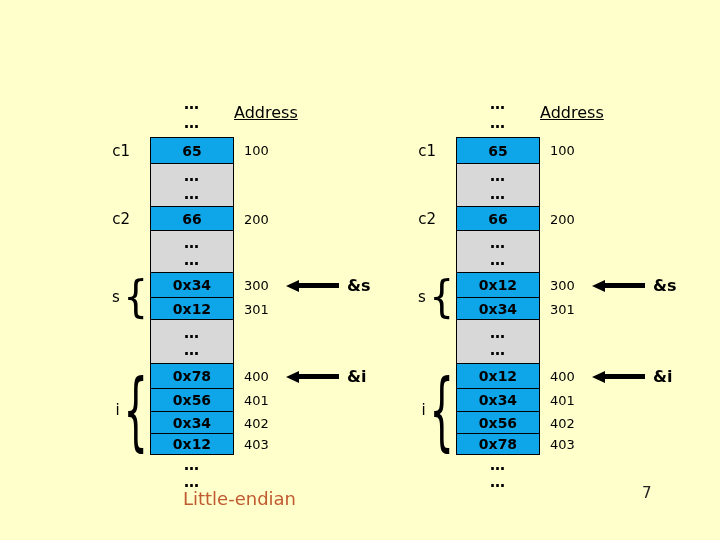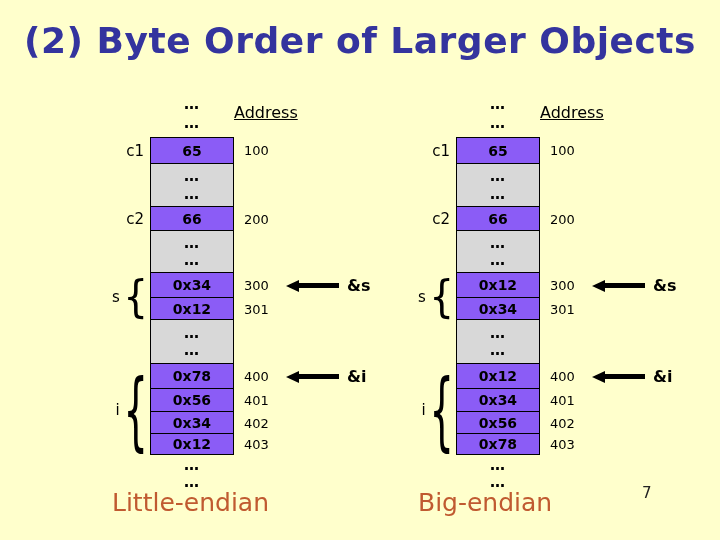--- a/index.html
+++ b/index.html
@@ -23,65 +23,64 @@
   .d1{left:418px;}
 
   
   .gc1{grid-column:1}.gc2{grid-column:2}.gc3{grid-column:3}.gc4{grid-column:4}
   .gr1{grid-row:1}.gr2{grid-row:2}.gr3{grid-row:3}.gr4{grid-row:4}.gr5{grid-row:5}
   .gr6{grid-row:6}.gr7{grid-row:7}.gr8{grid-row:8}.gr9{grid-row:9}.gr10{grid-row:10}
   .gr11{grid-row:11}.gr12{grid-row:12}.gr13{grid-row:13}
   .sp2{grid-row:6 / span 2}.sp4{grid-row:9 / span 4}
 
   .mcell{
-    background:#8b5cf6;
+    background:#0ea5e9;
     border-left:1px solid #000;border-right:1px solid #000;border-bottom:1px solid #000;
     display:flex;align-items:center;justify-content:center;
     font-size:14px;font-weight:bold;
   }
   .first{border-top:1px solid #000;}
   .mspacer{
     background:#D8D8D8;
     border-left:1px solid #000;border-right:1px solid #000;border-bottom:1px solid #000;
     display:flex;flex-direction:column;align-items:center;justify-content:space-evenly;
   }
   .dots{font-size:15px;font-weight:bold;line-height:10px;letter-spacing:1px;}
   .dots-top{display:flex;flex-direction:column;align-items:center;justify-content:flex-start;gap:9px;padding-top:4px;}
   .dots-bottom{display:flex;flex-direction:column;align-items:center;justify-content:flex-start;gap:7px;padding-top:5px;}
 
   .addr-hdr{
     font-size:16px;font-weight:normal;text-decoration:underline;white-space:nowrap;
     padding-top:8px;
   }
   .maddr{font-size:13px;display:flex;align-items:center;padding-left:10px;white-space:nowrap;}
 
-  .mlabel{display:flex;align-items:center;justify-content:flex-end;padding-right:6px;font-size:15px;}
+  .mlabel{display:flex;align-items:center;justify-content:flex-end;padding-right:20px;font-size:15px;}
   .group{display:flex;align-items:center;justify-content:flex-end;}
   .glab{font-size:15px;margin-right:1px;}
   .brace{display:inline-block;font-size:46px;font-weight:normal;line-height:1;transform-origin:center;}
   .brace-s{transform:scaleY(0.95) scaleX(0.85);}
   .brace-i{transform:scaleY(1.85) scaleX(0.85);}
 
   .pointer{display:flex;align-items:center;gap:8px;margin-left:-10px;}
   .ptr-arrow{display:inline-flex;align-items:center;}
   .ptr-head{width:0;height:0;border-top:6px solid transparent;border-bottom:6px solid transparent;border-right:13px solid #000;}
   .ptr-shaft{width:40px;height:5px;background:#000;}
   .ptr-label{font-size:16px;font-weight:bold;}
 
   .caption{
-    grid-column:1 / 4;grid-row:14;text-align:left;
-    font-size:25px;color:#C05A30;white-space:nowrap;padding-top:1px;
+    grid-column:1 / 4;grid-row:14;text-align:right;
+    font-size:18px;color:#C05A30;white-space:nowrap;padding-top:1px;
   }
 </style>
 </head>
 <body>
 
 <div class="slide">
 
-  <div class="title">(2) Byte Order of Larger Objects</div>
 
   <section class="diagram d0">
 
     <div class="dots-top gc2 gr1">
       <span class="dots">…</span>
       <span class="dots">…</span>
     </div>
     <div class="addr-hdr gc3 gr1">Address</div>
 
     <div class="mlabel gc1 gr2">c1</div>
@@ -216,18 +215,17 @@
     <div class="mcell gc2 gr11">0x56</div>
     <div class="maddr gc3 gr11">402</div>
     <div class="mcell gc2 gr12">0x78</div>
     <div class="maddr gc3 gr12">403</div>
 
     <div class="dots-bottom gc2 gr13">
       <span class="dots">…</span>
       <span class="dots">…</span>
     </div>
 
-    <div class="caption">Big-endian</div>
   </section>
 
   <div class="page-num">7</div>
 
 </div>
 
 </body></html>

